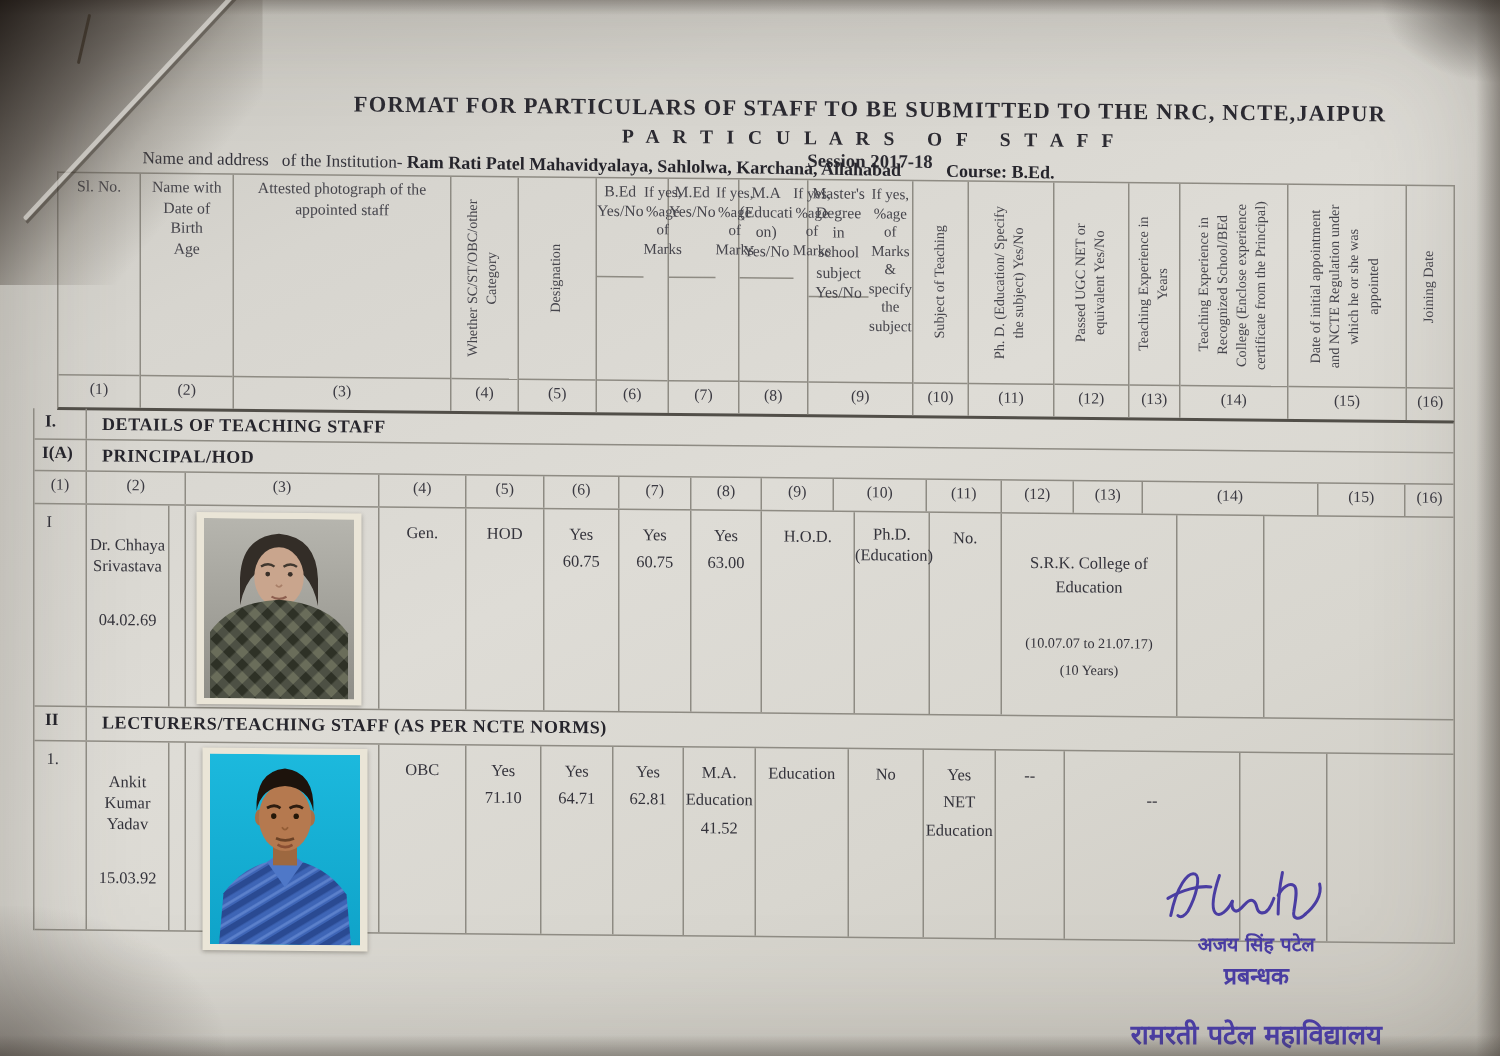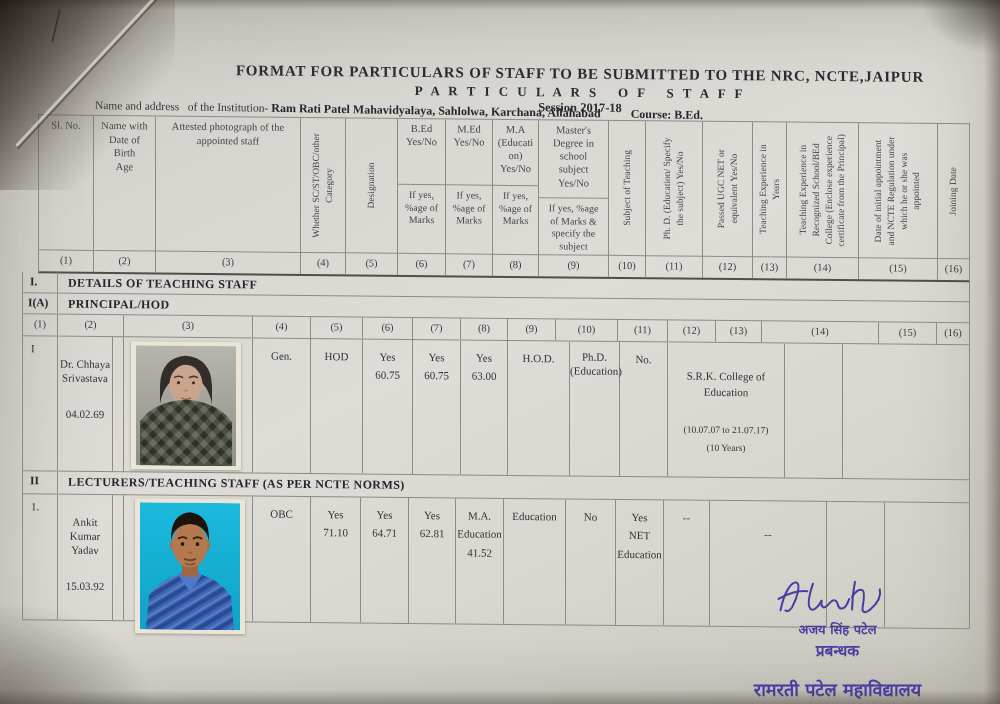--- a/index.html
+++ b/index.html
@@ -46,21 +46,21 @@
   
   .top-table{position:absolute;left:38px;top:114px;width:930px;display:flex;
     border:1px solid #8e8b83;border-bottom:2.5px solid #514e48;}
   .tcol{display:flex;flex-direction:column;border-right:1px solid #8e8b83;box-sizing:border-box;flex:0 0 auto;}
   .tcol:last-child{border-right:none;}
   .hcell{height:134px;box-sizing:border-box;font-size:10.5px;line-height:1.3;
     text-align:center;white-space:pre-line;padding-top:3px;color:#46454c;}
   .hcell.rot-cell{display:flex;align-items:center;justify-content:center;padding-top:0;}
   .rot{writing-mode:vertical-rl;transform:rotate(180deg);font-size:9.5px;line-height:1.35;
     text-align:center;white-space:pre-line;max-height:130px;color:#46454c;}
-  .split{display:flex;flex-direction:column;height:134px;}
+  .split{display:flex;flex-direction:row;height:134px;}
   .htop{height:66px;border-bottom:1px solid #8e8b83;box-sizing:border-box;font-size:10.5px;
     line-height:1.25;text-align:center;white-space:pre-line;padding-top:3px;color:#46454c;}
   .hbot{flex:1;font-size:10px;line-height:1.25;text-align:center;white-space:pre-line;
     padding-top:4px;color:#46454c;}
   .ncell{height:22px;border-top:1px solid #8e8b83;box-sizing:border-box;text-align:center;
     font-size:10.5px;padding-top:4px;color:#3b3a42;}
 
   
   .low-table{position:absolute;left:22px;top:271.5px;width:946px;
     border-left:1px solid #8e8b83;border-right:1px solid #8e8b83;}

